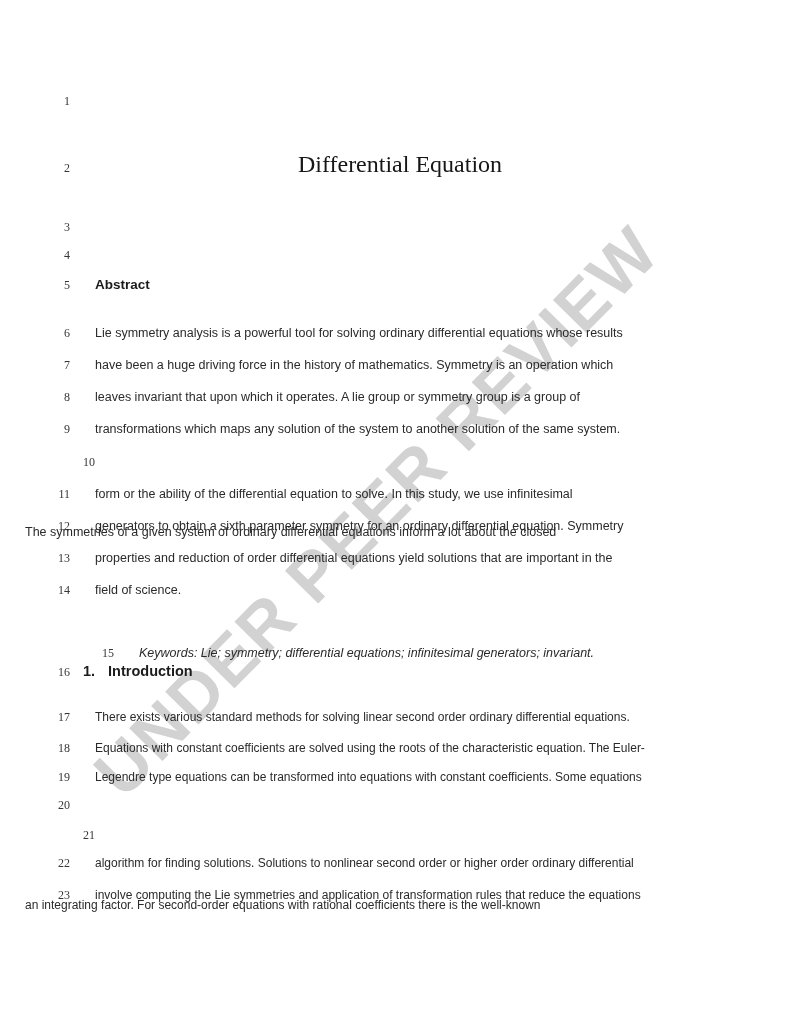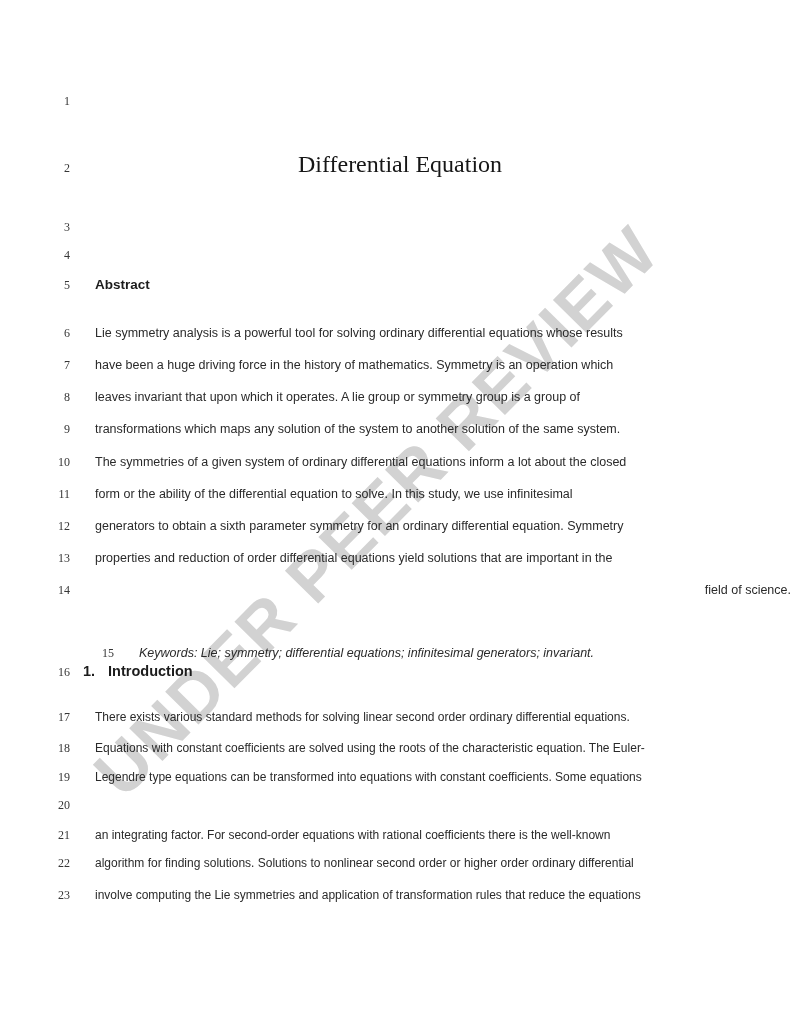--- a/index.html
+++ b/index.html
@@ -71,37 +71,37 @@
     <span class="txt">have been a huge driving force in the history of mathematics. Symmetry is an operation which</span>
   </div>
       <div class="row body" style="top: 391px;">
     <span class="num">8</span>
     <span class="txt">leaves invariant that upon which it operates. A lie group or symmetry group is a group of</span>
   </div>
       <div class="row body" style="top: 423px;">
     <span class="num">9</span>
     <span class="txt">transformations which maps any solution of the system to another solution of the same system.</span>
   </div>
-      <div class="row body" style="top: 456px;">
+      <div class="row body" style="top: 456px; flex-direction: column;">
     <span class="num">10</span>
     <span class="txt">The symmetries of a given system of ordinary differential equations inform a lot about the closed</span>
   </div>
       <div class="row body" style="top: 488px;">
     <span class="num">11</span>
     <span class="txt">form or the ability of the differential equation to solve. In this study, we use infinitesimal</span>
   </div>
       <div class="row body" style="top: 520px;">
     <span class="num">12</span>
     <span class="txt">generators to obtain a sixth parameter symmetry for an ordinary differential equation. Symmetry</span>
   </div>
       <div class="row body" style="top: 552px;">
     <span class="num">13</span>
     <span class="txt">properties and reduction of order differential equations yield solutions that are important in the</span>
   </div>
-      <div class="row body" style="top: 584px; justify-content: space-between;">
+      <div class="row body" style="top: 584px;">
     <span class="num">14</span>
     <span class="txt">field of science.</span>
   </div>
       <div class="row keywords" style="top: 627px; padding-left: 44px;">
     <span class="num">15</span>
     <span class="txt">Keywords: Lie; symmetry; differential equations; infinitesimal generators; invariant.</span>
   </div>
       <div class="row section" style="top: 664px;">
     <span class="num">16</span>
     <span class="txt"><span class="sec-label">1.</span><span>Introduction</span></span>
@@ -114,21 +114,21 @@
     <span class="num">18</span>
     <span class="txt">Equations with constant coefficients are solved using the roots of the characteristic equation. The Euler-</span>
   </div>
       <div class="row intro" style="top: 771px;">
     <span class="num">19</span>
     <span class="txt">Legendre type equations can be transformed into equations with constant coefficients. Some equations</span>
   </div>
       <div class="row intro" style="top: 799px;">
     <span class="num">20</span>
   </div>
-      <div class="row intro" style="top: 829px;">
+      <div class="row intro" style="top: 829px; flex-direction: column;">
     <span class="num">21</span>
     <span class="txt">an integrating factor. For second-order equations with rational coefficients there is the well-known</span>
   </div>
       <div class="row intro" style="top: 857px;">
     <span class="num">22</span>
     <span class="txt">algorithm for finding solutions. Solutions to nonlinear second order or higher order ordinary differential</span>
   </div>
       <div class="row intro" style="top: 889px;">
     <span class="num">23</span>
     <span class="txt">involve computing the Lie symmetries and application of transformation rules that reduce the equations</span>

